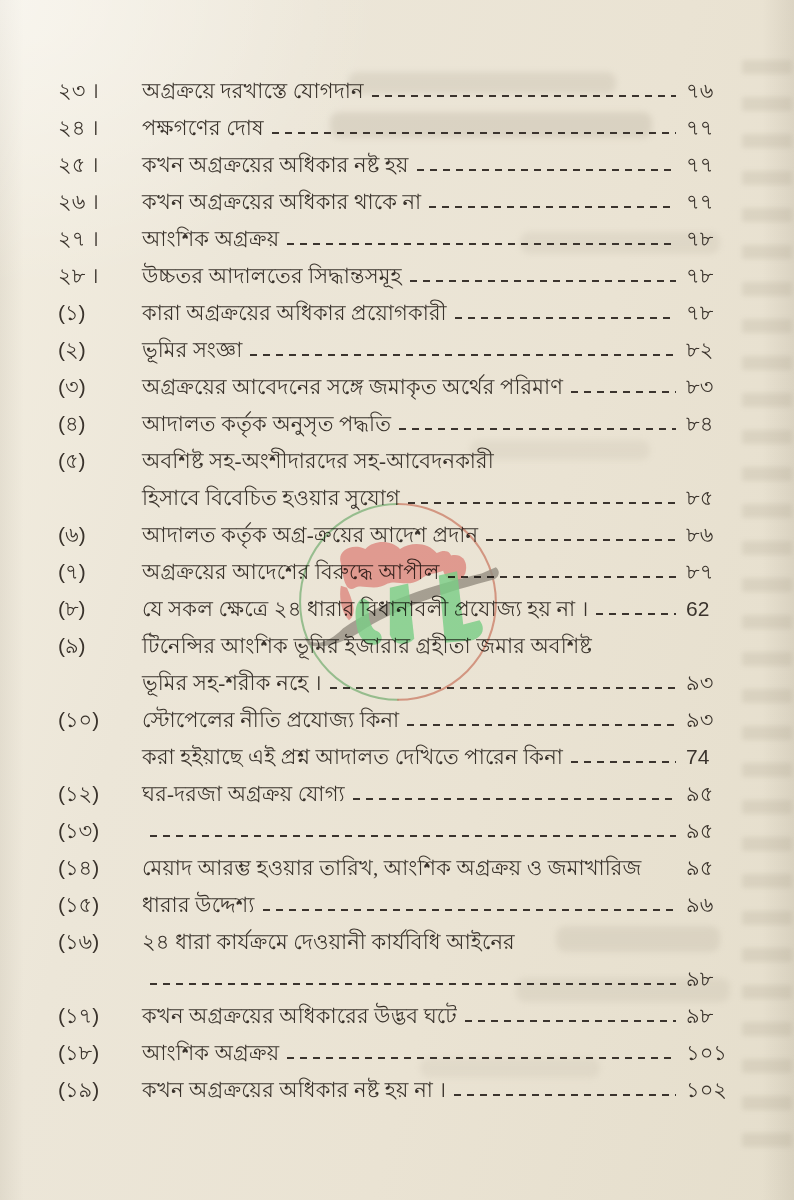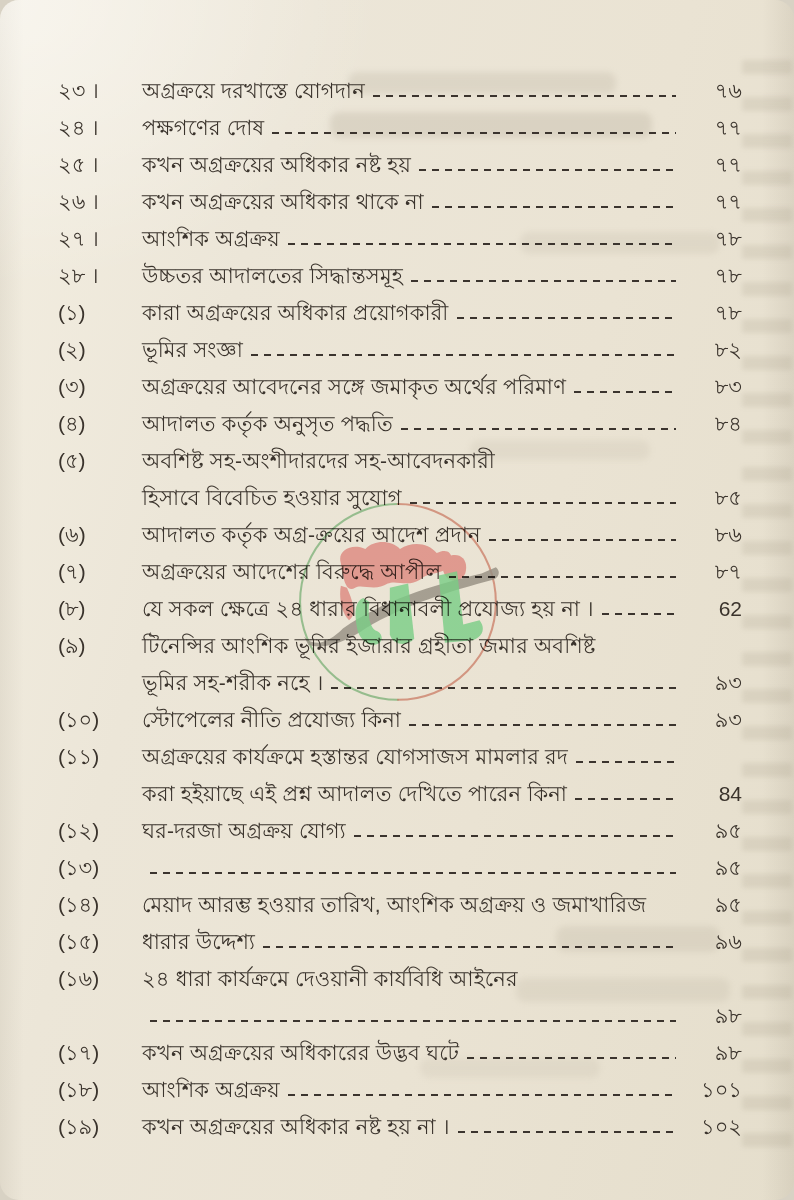--- a/index.html
+++ b/index.html
@@ -7,21 +7,20 @@
     width:794px;height:1200px;
     font-family:"Liberation Sans","DejaVu Sans",sans-serif;
     background:#d8d2c4;
   }
   .page{
     position:relative;
     width:794px;height:1200px;
     overflow:hidden;
     background:linear-gradient(105deg,#f3eee1 0%,#ece6d8 28%,#eae3d3 62%,#e5decc 100%);
     color:#3a332c;
-    border-radius:19px;
   }
   .edge-shade{
     position:absolute;inset:0;
     background:
       radial-gradient(120% 60% at 0% 0%, rgba(255,255,255,.45) 0%, rgba(255,255,255,0) 40%),
       linear-gradient(90deg, rgba(120,110,90,.10) 0, rgba(120,110,90,0) 3%),
       linear-gradient(270deg, rgba(120,110,90,.12) 0, rgba(120,110,90,0) 4%);
     pointer-events:none;
   }
   
@@ -45,33 +44,34 @@
     align-items:flex-start;
     white-space:nowrap;
   }
   .num{
     flex:0 0 84px;
     font-size:21px;line-height:34px;
   }
   .title{
     font-size:21px;line-height:34px;
     letter-spacing:.2px;
+    font-family:Liberation Serif, serif;
   }
   .leader{
     flex:1 1 auto;
     height:2px;
     margin:0 10px 0 8px;
     margin-top:21px;
     background:repeating-linear-gradient(90deg,#3b342e 0 7px,transparent 7px 13px);
     min-width:0;
   }
   .leader.noleader{background:none;}
   .pg{
     flex:0 0 56px;
-    text-align:right;
+    text-align:left;
     font-size:21px;line-height:34px;
   }
   .stamp{
     position:absolute;left:296px;top:500px;width:208px;height:208px;
     z-index:3;mix-blend-mode:multiply;pointer-events:none;
   }
 </style>
 </head>
 <body>
 
@@ -191,30 +191,24 @@
       <span class="leader"></span>
       <span class="pg">৯৩</span>
     </div>
       <div class="row">
       <span class="num">(১০)</span>
       <span class="title">স্টোপেলের নীতি প্রযোজ্য কিনা</span>
       <span class="leader"></span>
       <span class="pg">৯৩</span>
     </div>
       <div class="row">
-      <span class="num">(১১)</span>
-      <span class="title">অগ্রক্রয়ের কার্যক্রমে হস্তান্তর যোগসাজস মামলার রদ</span>
-      <span class="leader"></span>
-      <span class="pg"></span>
-    </div>
-      <div class="row">
       <span class="num"></span>
       <span class="title">করা হইয়াছে এই প্রশ্ন আদালত দেখিতে পারেন কিনা</span>
       <span class="leader"></span>
-      <span class="pg">84</span>
+      <span class="pg">74</span>
     </div>
       <div class="row">
       <span class="num">(১২)</span>
       <span class="title">ঘর-দরজা অগ্রক্রয় যোগ্য</span>
       <span class="leader"></span>
       <span class="pg">৯৫</span>
     </div>
       <div class="row">
       <span class="num">(১৩)</span>
       <span class="leader"></span>

